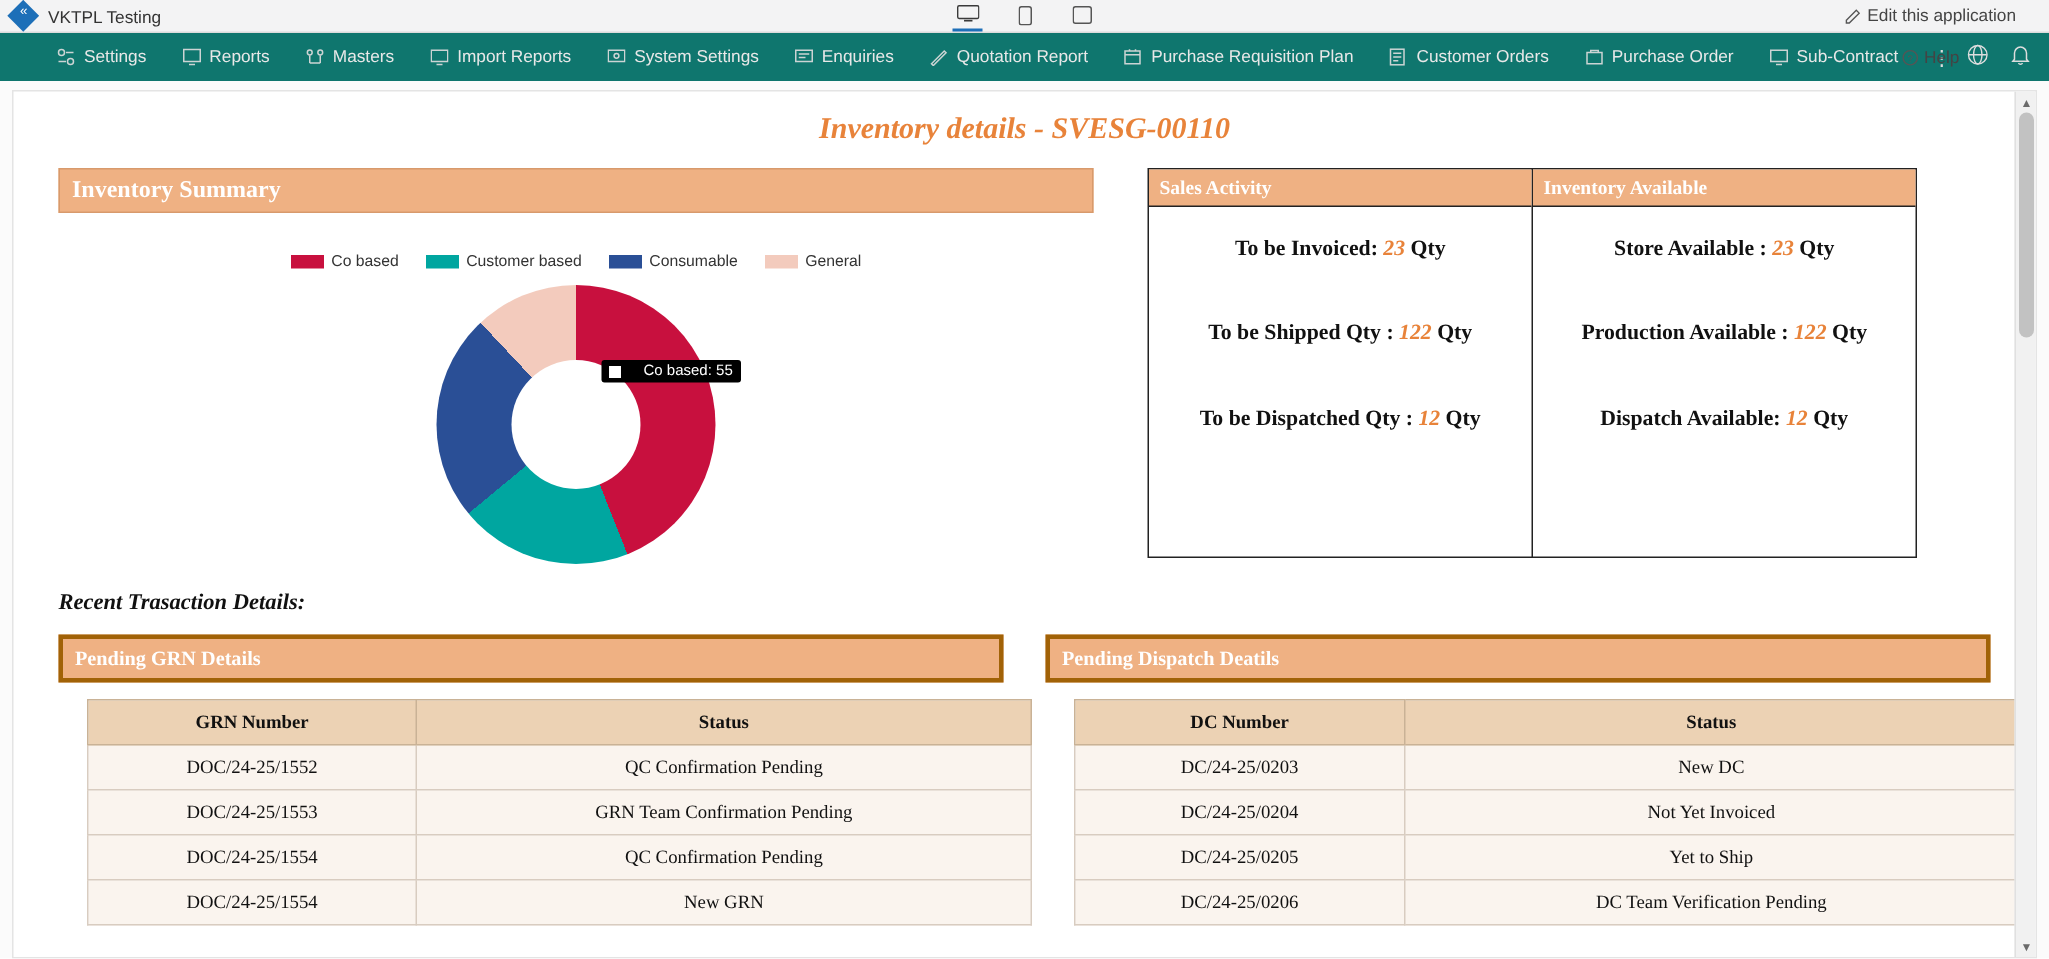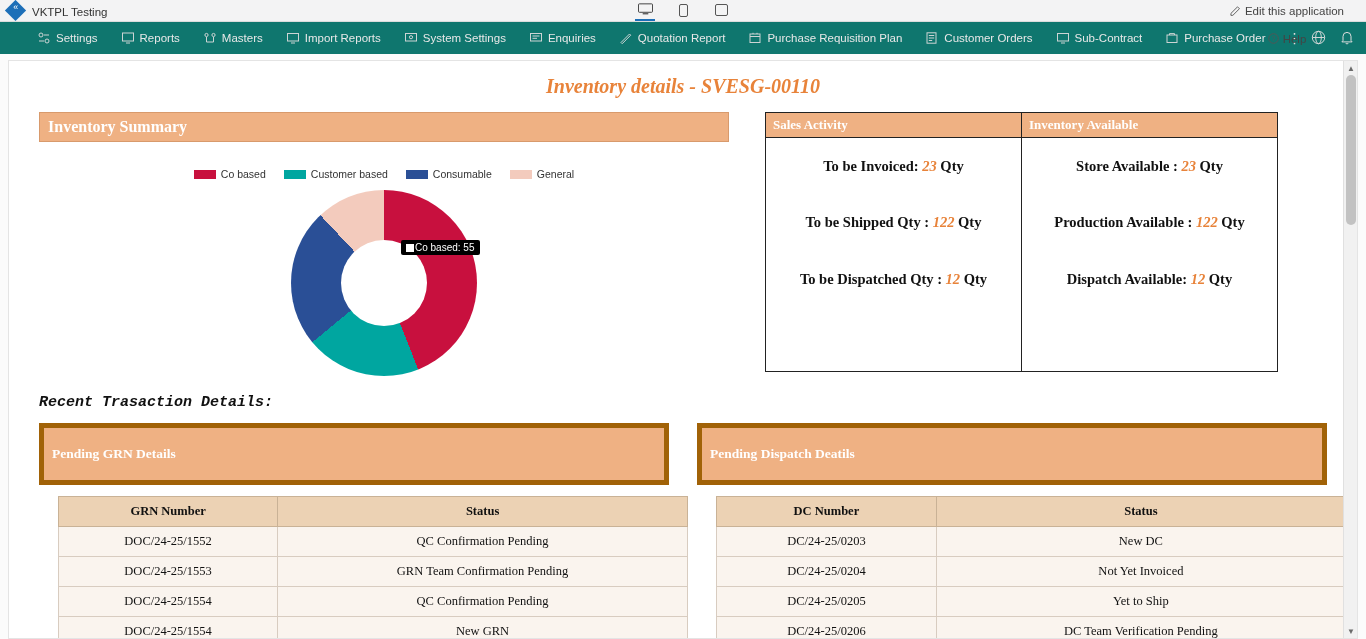--- a/index.html
+++ b/index.html
@@ -205,52 +205,52 @@
     border-radius: 50%;
   }
   .tooltip {
     position: absolute;
     top: 50px; left: 110px;
     background: #000;
     color: #fff;
     font-size: 10px;
     padding: 2px 5px;
     border-radius: 2px;
-    display: flex; align-items: center; gap: 1px;
+    display: flex; align-items: center; gap: 15px;
     white-space: nowrap;
   }
   .tooltip .tt-swatch {
     width: 8px; height: 8px; background: #fff; display: inline-block;
   }
 
   
   .recent-title {
-    font-family: Liberation Mono, monospace;
+    font-family: Liberation Serif, serif;
     font-style: italic;
     font-weight: bold;
     font-size: 15px;
     color: #111;
     padding: 0 30px;
     margin-top: 18px;
   }
   .tables-row {
     display: flex;
     gap: 28px;
     padding: 0 30px;
     margin-top: 12px;
   }
   .table-block { flex: 1; }
   .table-head-bar {
     background: #efb183;
     color: #fff;
     font-family: "Liberation Serif", serif;
     font-weight: bold;
     font-size: 13.5px;
-    padding: 18px 8px;
-    border: 5px solid #a16207;
+    padding: 5px 8px;
+    border: 3px solid #a16207;
   }
   table {
     width: 100%;
     border-collapse: collapse;
     font-family: "Liberation Serif", serif;
     font-size: 12.5px;
     color: #111;
     margin-top: 11px;
     margin-left: 19px;
   }
@@ -384,32 +384,32 @@
   <div class="nav-item">
     <svg width="12" height="12" viewBox="0 0 12 12">
         <rect x="1" y="0.8" width="9" height="10.4" fill="none" stroke="#ddd"></rect>
         <path d="M2.8 3.5h5.4M2.8 6h5.4M2.8 8.5h3.4" stroke="#ddd"></path>
       </svg>
     <span>Customer Orders</span>
   </div>
 
   <div class="nav-item">
     <svg width="12" height="12" viewBox="0 0 12 12">
+        <rect x="1" y="3" width="10" height="7.5" fill="none" stroke="#ddd"></rect>
+        <path d="M3.5 3V1.6h5V3" fill="none" stroke="#ddd"></path>
+      </svg>
+    <span>Purchase Order</span>
+  </div>
+
+  <div class="nav-item">
+    <svg width="12" height="12" viewBox="0 0 12 12">
         <rect x="0.5" y="1.5" width="11" height="7.5" fill="none" stroke="#ddd"></rect>
         <path d="M4 11h4" stroke="#ddd"></path>
       </svg>
     <span>Sub-Contract</span>
-  </div>
-
-  <div class="nav-item">
-    <svg width="12" height="12" viewBox="0 0 12 12">
-        <rect x="1" y="3" width="10" height="7.5" fill="none" stroke="#ddd"></rect>
-        <path d="M3.5 3V1.6h5V3" fill="none" stroke="#ddd"></path>
-      </svg>
-    <span>Purchase Order</span>
   </div>
 
   <div class="nav-dots">⋮</div>
 
   <div class="nav-right">
     <span>
       <svg width="15" height="15" viewBox="0 0 16 16">
           <circle cx="8" cy="8" r="6.6" fill="none" stroke="#ddd"></circle>
           <ellipse cx="8" cy="8" rx="3" ry="6.6" fill="none" stroke="#ddd"></ellipse>
           <path d="M1.6 8h12.8" stroke="#ddd"></path>

